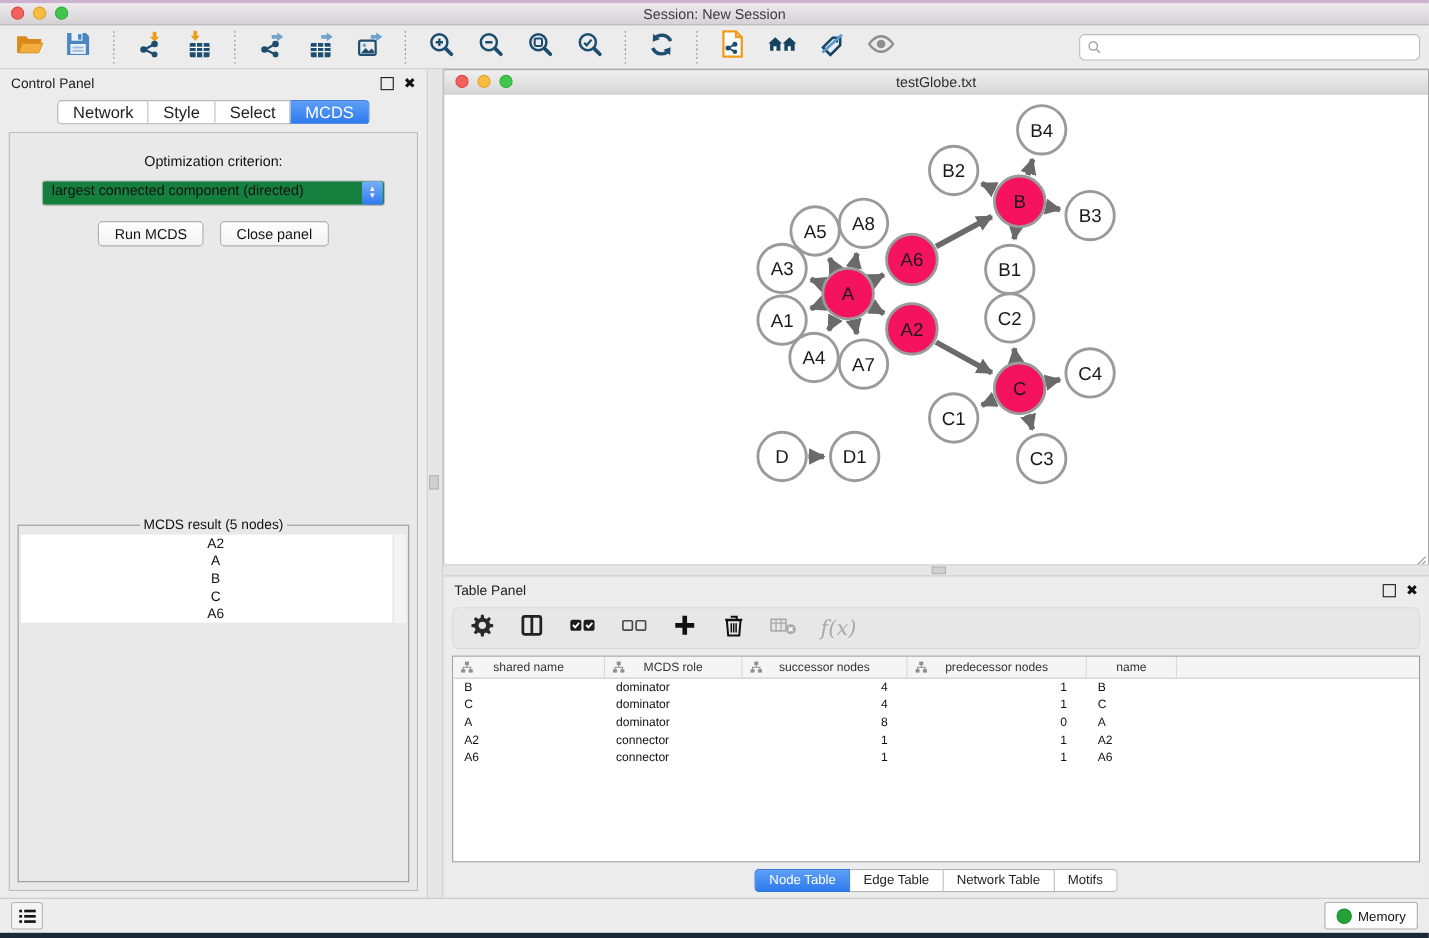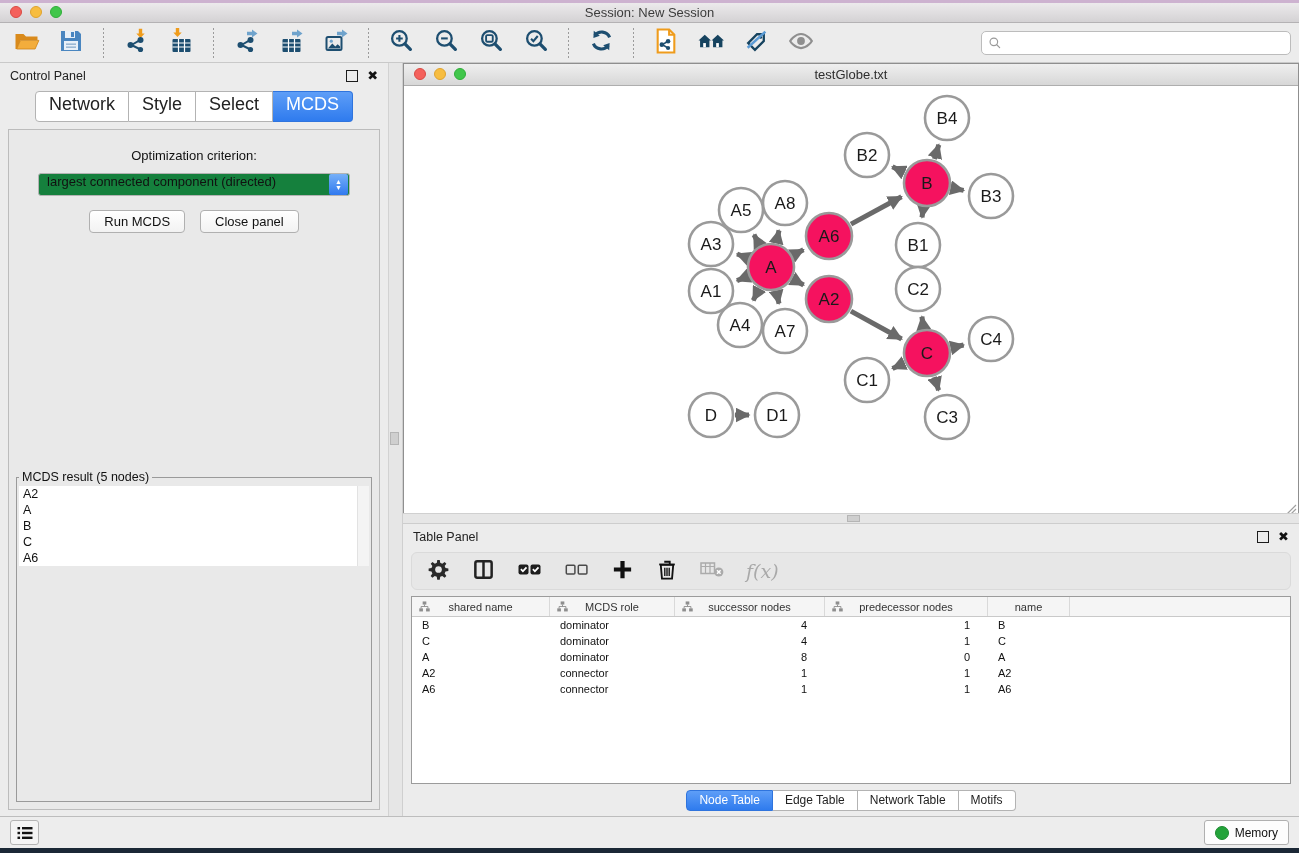--- a/index.html
+++ b/index.html
@@ -35,38 +35,38 @@
   .workspace{height:753px;display:flex;}
 
   
   .control-panel{width:390px;box-sizing:border-box;background:#ececec;display:flex;flex-direction:column;}
   .panel-header{height:25px;display:flex;align-items:center;padding:0 10px;}
   .panel-header .ph-title{font-size:12.5px;color:#222;}
   .ph-btns{margin-left:auto;display:flex;align-items:center;gap:9px;}
   .float-btn{width:10px;height:10px;border:1.6px solid #1c1c1c;display:inline-block;background:transparent;}
   .close-btn{font-size:13px;font-weight:bold;color:#111;line-height:10px;}
   .cp-tabs{display:flex;justify-content:center;margin:3px 0 0;}
-  .seg-tab{background:#fff;border:1px solid #b3b3b3;border-left:none;padding:2px 13px 6px;font-size:18px;color:#222;}
+  .seg-tab{background:#fff;border:1px solid #b3b3b3;border-left:none;padding:2px 13px 1px;font-size:15px;color:#222;}
   .seg-tab:first-child{border-left:1px solid #b3b3b3;border-radius:4px 0 0 4px;}
   .seg-tab:last-child{border-radius:0 4px 4px 0;}
   .seg-tab.active{background:linear-gradient(#5e9ef7,#2f7bee);border-color:#2f74dd;color:#fff;}
   .tab-pane{flex:1;margin:7px 8px 6px;border:1px solid #bcbcbc;background:#e9e9e9;
             display:flex;flex-direction:column;overflow:hidden;}
   .opt-label{text-align:center;font-size:13px;margin-top:18px;color:#111;}
   .select{width:312px;height:23px;margin:10px auto 0;background:#15803d;border:1px solid #b3b3b3;border-radius:3px;
           display:flex;align-items:flex-start;box-sizing:border-box;}
   .select .sel-text{flex:1;font-size:13px;padding-left:8px;color:#111;white-space:nowrap;}
   .stepper{width:19px;height:21px;border-radius:2px;background:linear-gradient(#76b0f8,#3079ef);
            display:flex;flex-direction:column;align-items:center;justify-content:center;margin-right:1px;}
   .stepper span{color:#fff;font-size:7px;line-height:6px;}
   .btn-row{display:flex;justify-content:center;gap:15px;margin-top:14px;}
   .mac-btn{background:linear-gradient(#ffffff,#f2f2f2);border:1px solid #b0b0b0;border-radius:4px;
            font-size:13px;padding:3px 14px;color:#111;}
   .mcds-fieldset{margin:auto 7px 7px;height:332px;border:1px solid #9a9a9a;padding:2px;
-                 font-size:12.5px;box-sizing:border-box;display:flex;}
+                 font-size:12.5px;box-sizing:border-box;display:flex;text-align:center;}
   .mcds-fieldset legend{font-size:12.5px;padding:0 3px;color:#111;}
   .mcds-list{flex:1;background:#fff;position:relative;overflow:hidden;}
   .mcds-item{font-size:12.5px;line-height:16px;padding-left:4px;color:#111;}
   .scroll-track{position:absolute;top:0;right:0;bottom:0;width:11px;background:#f4f4f4;border-left:1px solid #e2e2e2;}
 
   
   .v-splitter{width:13px;background:#e6e6e6;border-left:1px solid #d2d2d2;border-right:1px solid #cfcfcf;position:relative;}
   .v-splitter .handle{position:absolute;top:49%;left:1px;width:7px;height:11px;background:#cfcfcf;border:1px solid #b5b5b5;}
 
   

